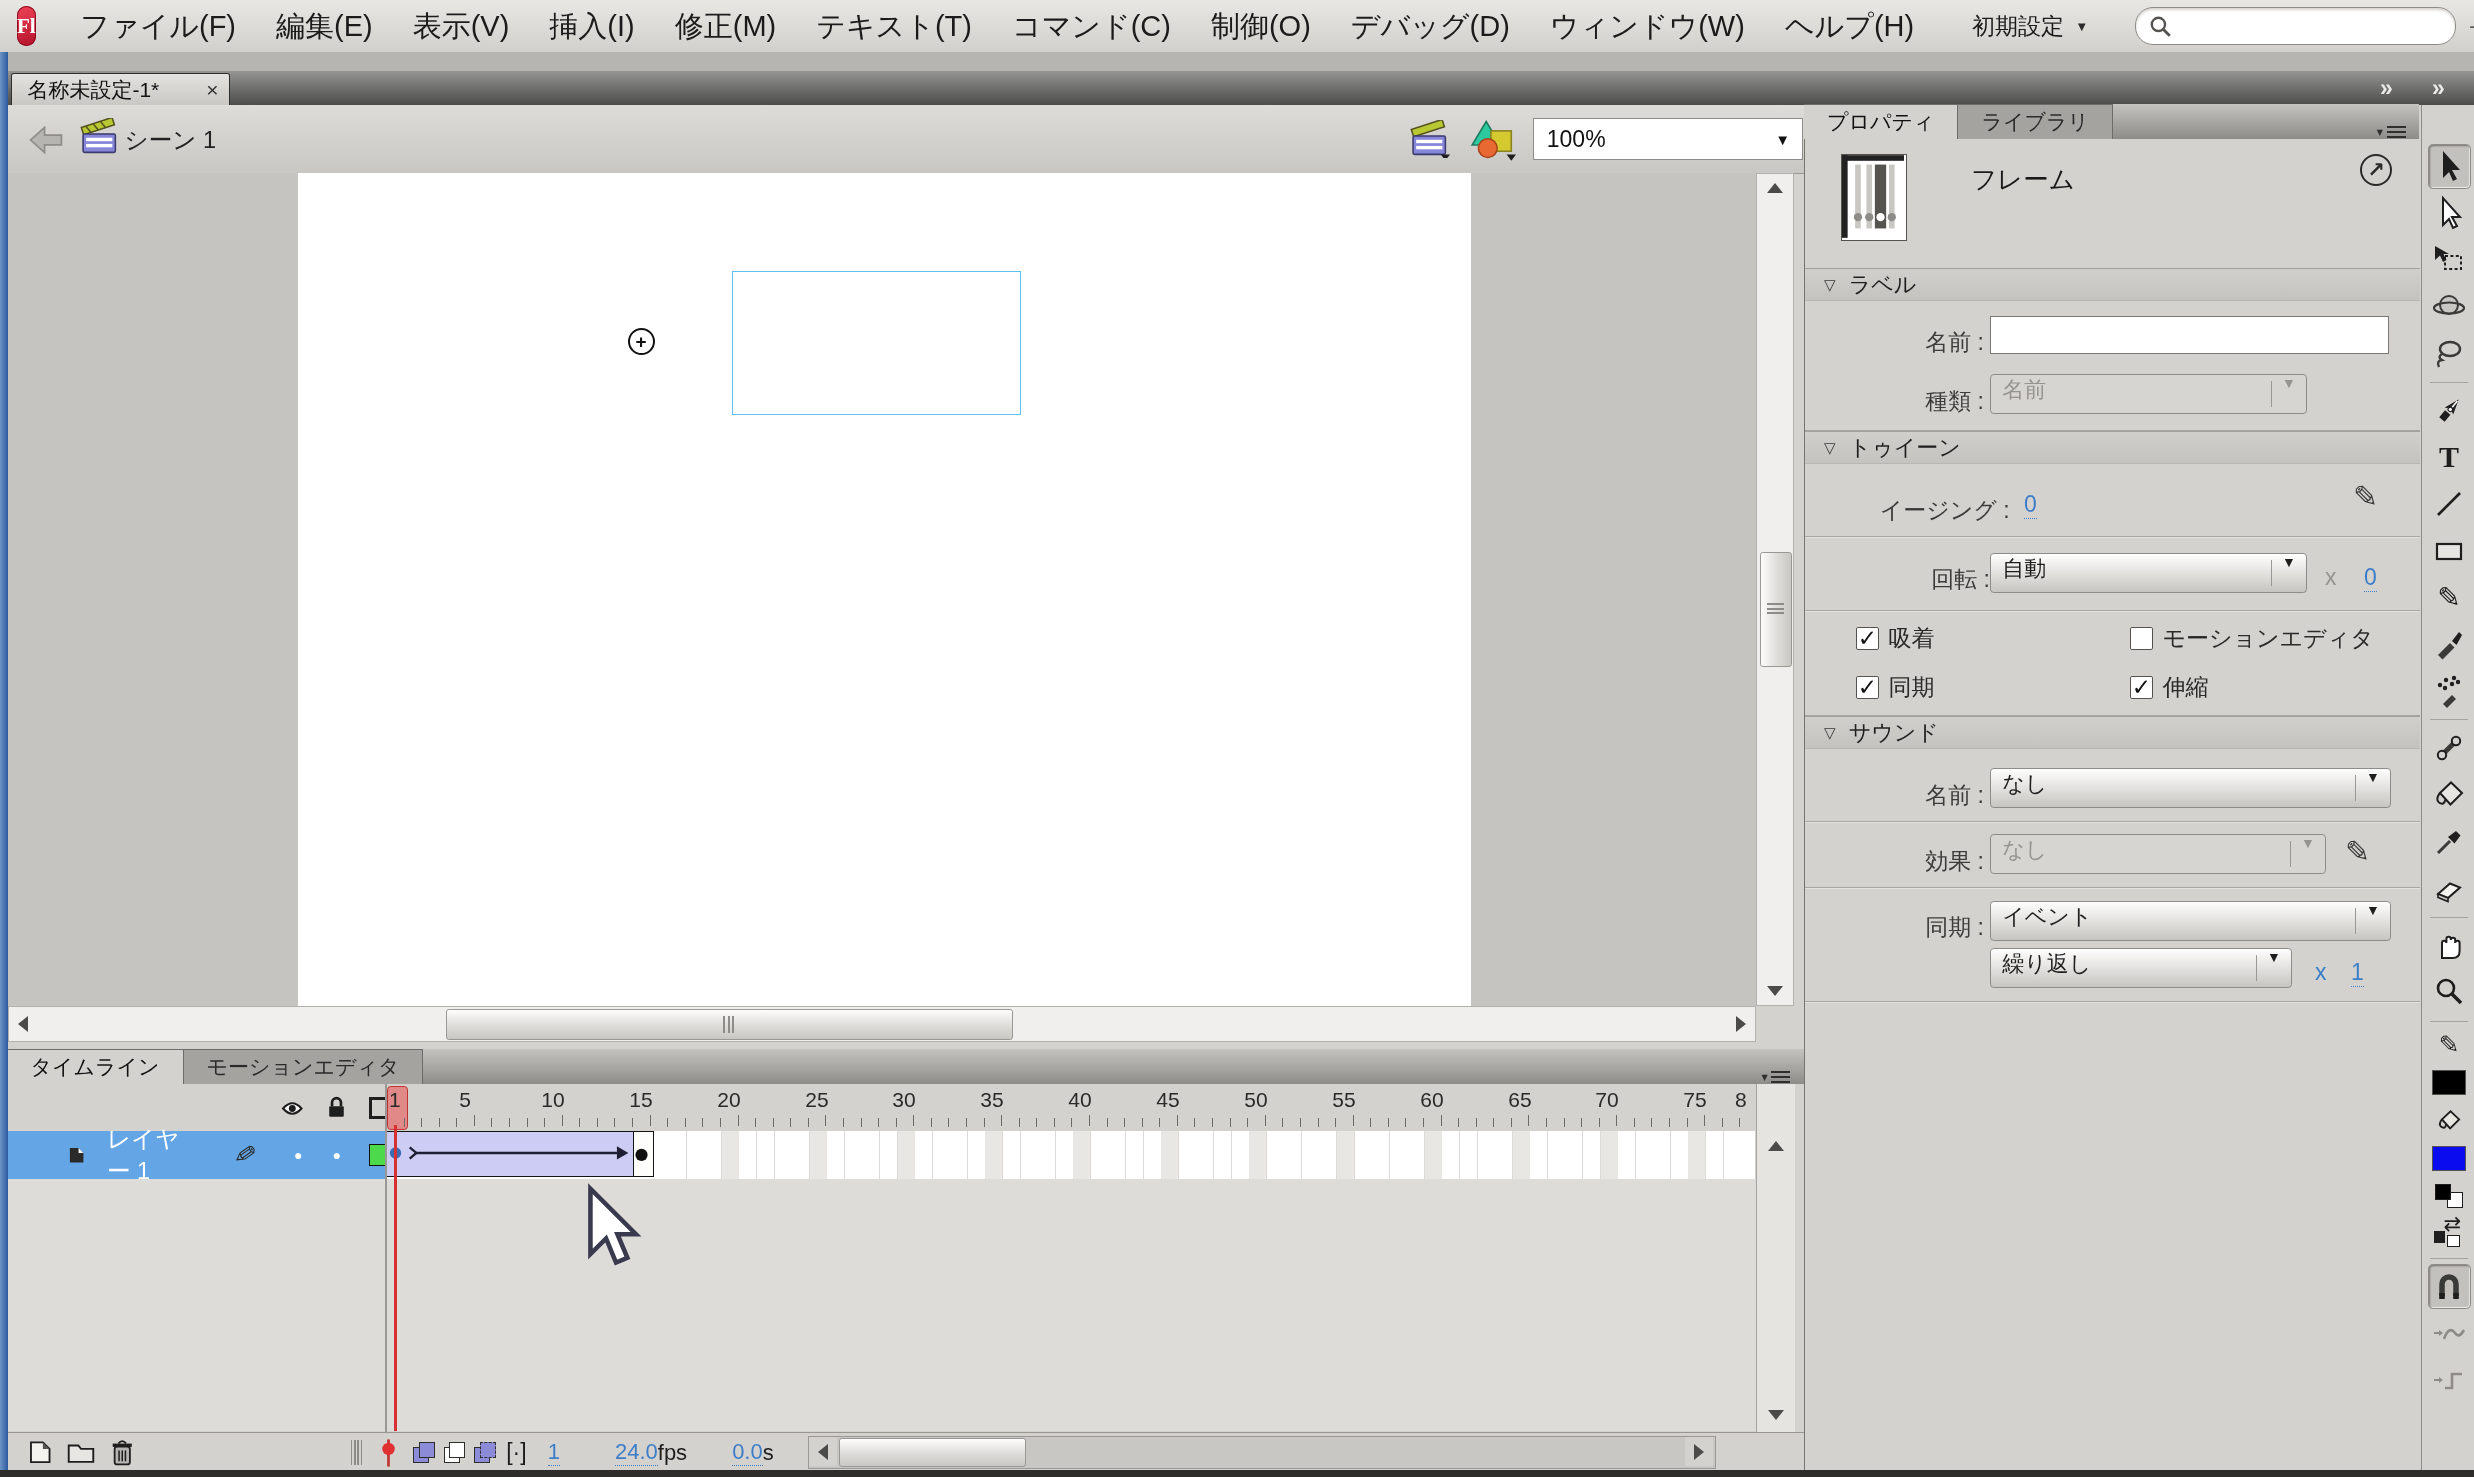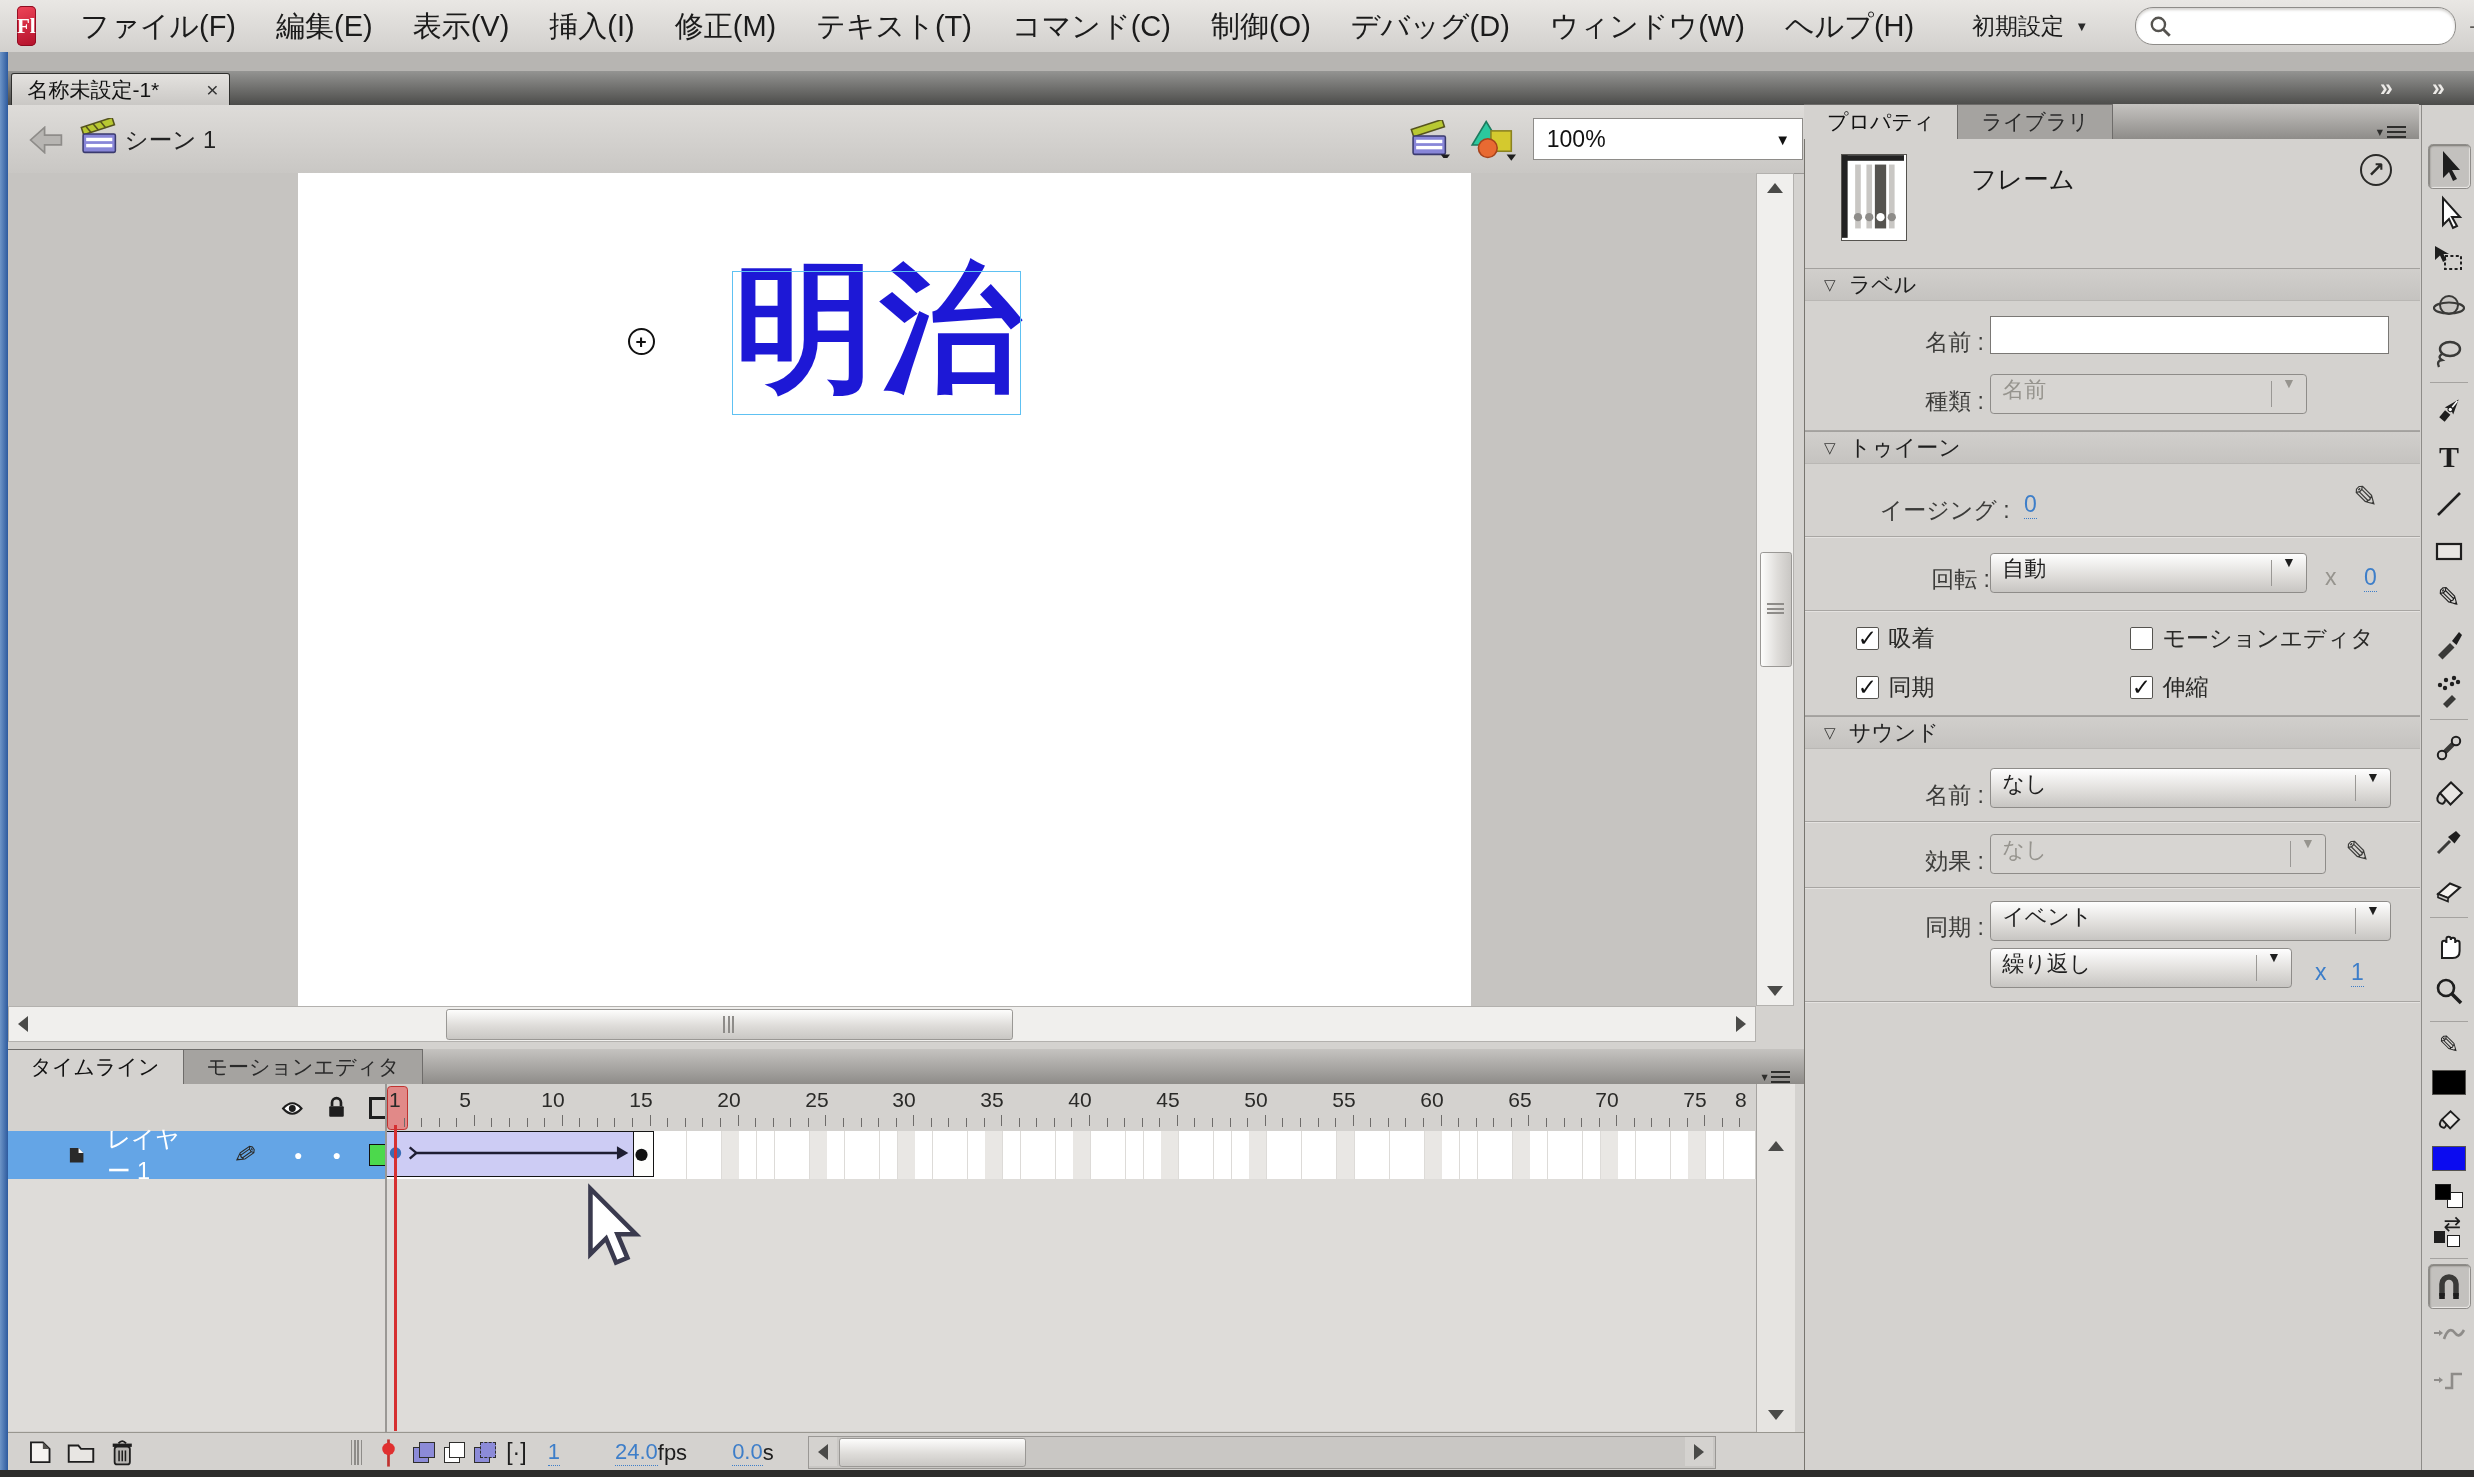--- a/index.html
+++ b/index.html
@@ -4,21 +4,21 @@
 <style>
   html,body{margin:0;padding:0;background:#777;}
   #app{position:relative;width:2475px;height:1478px;overflow:hidden;
        font-family:"Liberation Sans","DejaVu Sans",sans-serif;background:#d4d2cf;
        -webkit-font-smoothing:antialiased;}
   .abs{position:absolute;}
   svg{display:block;}
   
   #menubar{left:0;top:0;width:2475px;height:52px;background:linear-gradient(180deg,#e9e7e4,#d2d0cd);
            display:flex;align-items:center;border-bottom:0.9px solid #b3b1ae;}
-  #fl-logo{width:34px;height:40px;margin-left:17px;border-radius:5px;background:linear-gradient(160deg,#ef4458,#b3112b);
+  #fl-logo{width:34px;height:40px;margin-left:17px;border-radius:10px;background:linear-gradient(160deg,#ef4458,#b3112b);
            color:#fff;font-weight:bold;font-size:21px;display:flex;align-items:center;justify-content:center;
            font-family:"Liberation Serif",serif;box-shadow:inset 0 0 0 0.9px #8c0c20;}
   #menu-items{display:flex;margin-left:24.6px;}
   .menu-item{font-size:29px;color:#1b1b1b;padding:0 20px;line-height:51px;white-space:nowrap;}
   .vsep{width:0.9px;height:34px;background:#9a9895;margin:0 13.2px;box-shadow:0.9px 0 0 #f2f0ee;}
   #workspace{display:flex;align-items:center;gap:11.3px;font-size:23px;color:#1b1b1b;padding:0 11.3px;white-space:nowrap;}
   #workspace .car{font-size:13.2px;color:#2a2a2a;}
   #searchbox{display:flex;align-items:center;width:779px;height:36px;border:0.9px solid #8e8c89;border-radius:18px;
              background:#fff;box-shadow:inset 0 1.9px 2.8px #d5d3d0;margin-left:9.4px;}
   #searchbox input{border:none;outline:none;flex:1;height:28px;font-size:21px;background:transparent;}
@@ -213,21 +213,20 @@
       <polygon points="24,23 30,23 27,27" fill="#1e1e1e"></polygon>
     </svg>
     <div id="zoombox">
       <span class="v">100%</span>
       <span class="ar">▼</span>
     </div>
   </div>
 
   <div class="abs" id="pasteboard">
     <div id="canvas">
-      <span id="stagetext">明治</span>
       <div id="selbox"></div>
       <div id="regpoint">
           <span>+</span>
         </div>
     </div>
   </div>
 
   <div class="abs sb-track" style="left:1756px;top:173px;width:38px;height:833px;box-sizing:border-box;">
     <div class="sb-btn" style="left:0;top:0;width:36px;height:28px">
         <div class="tri-up"></div>

